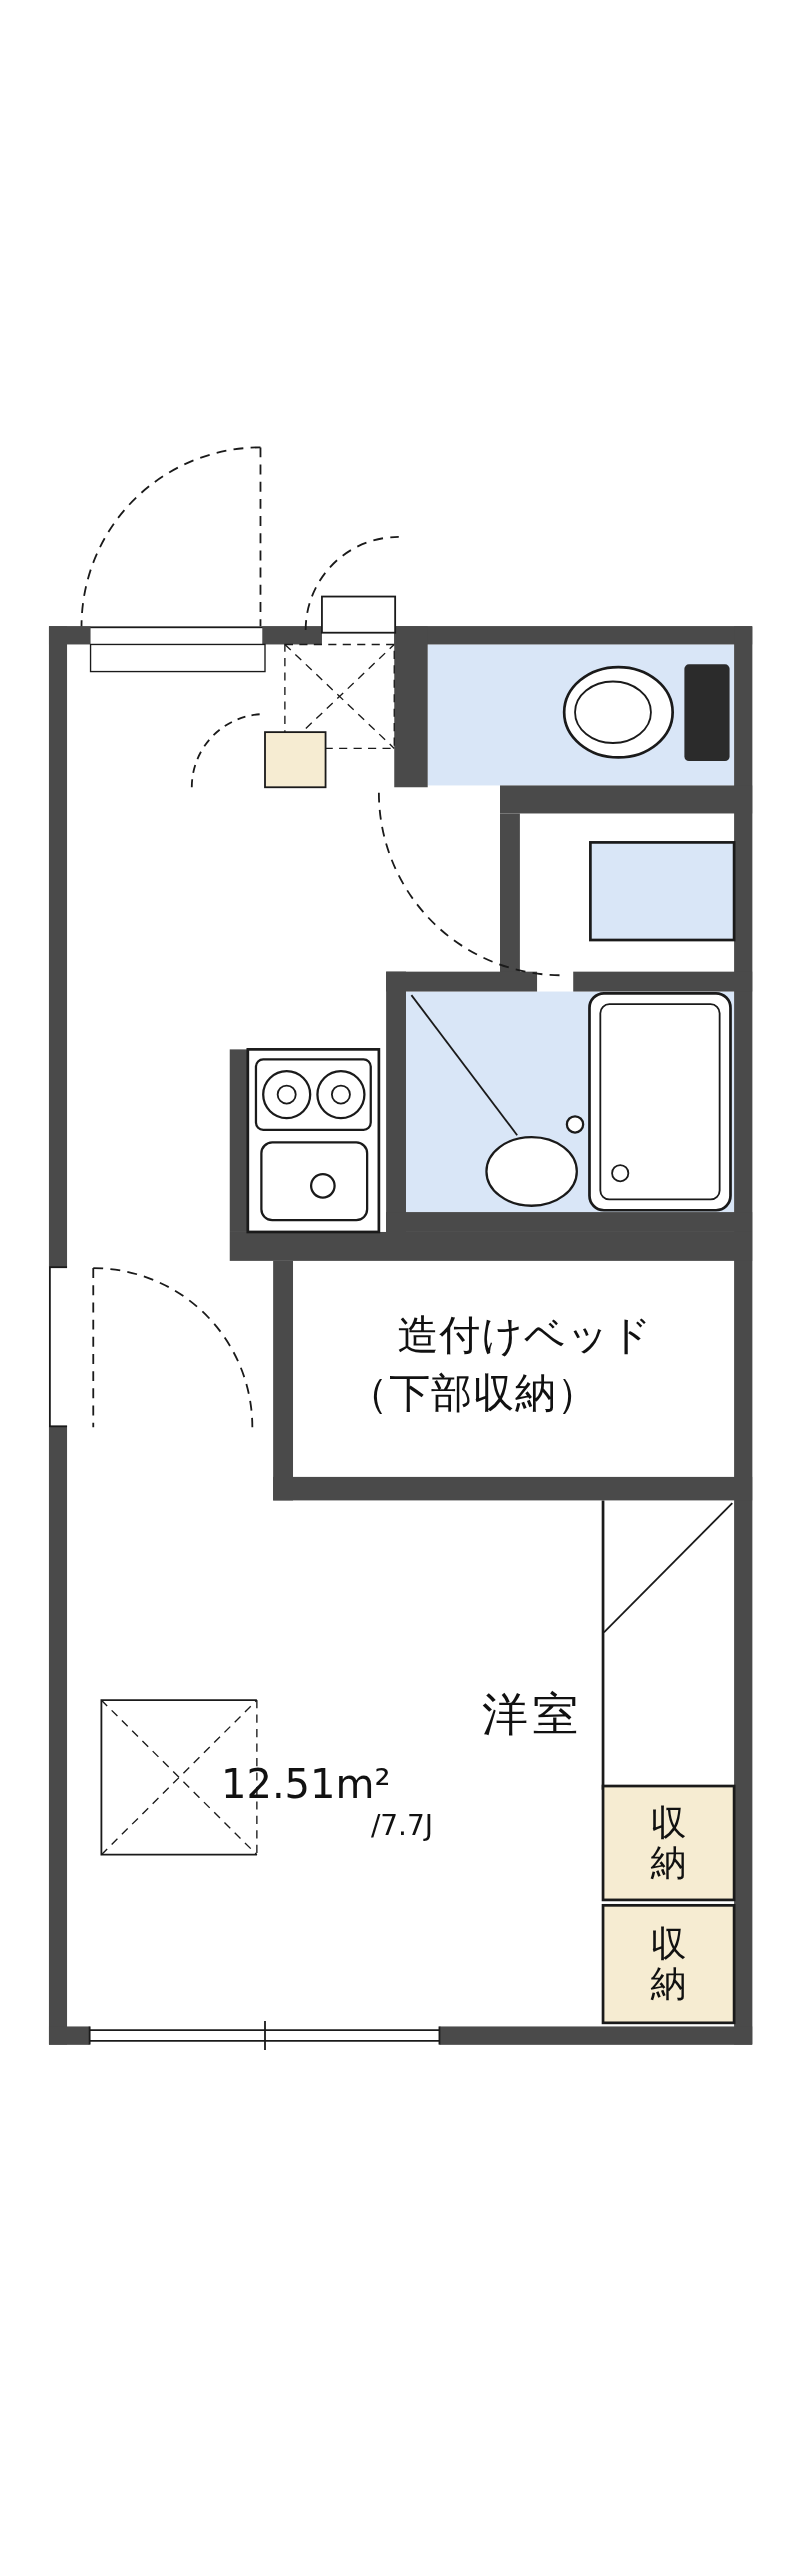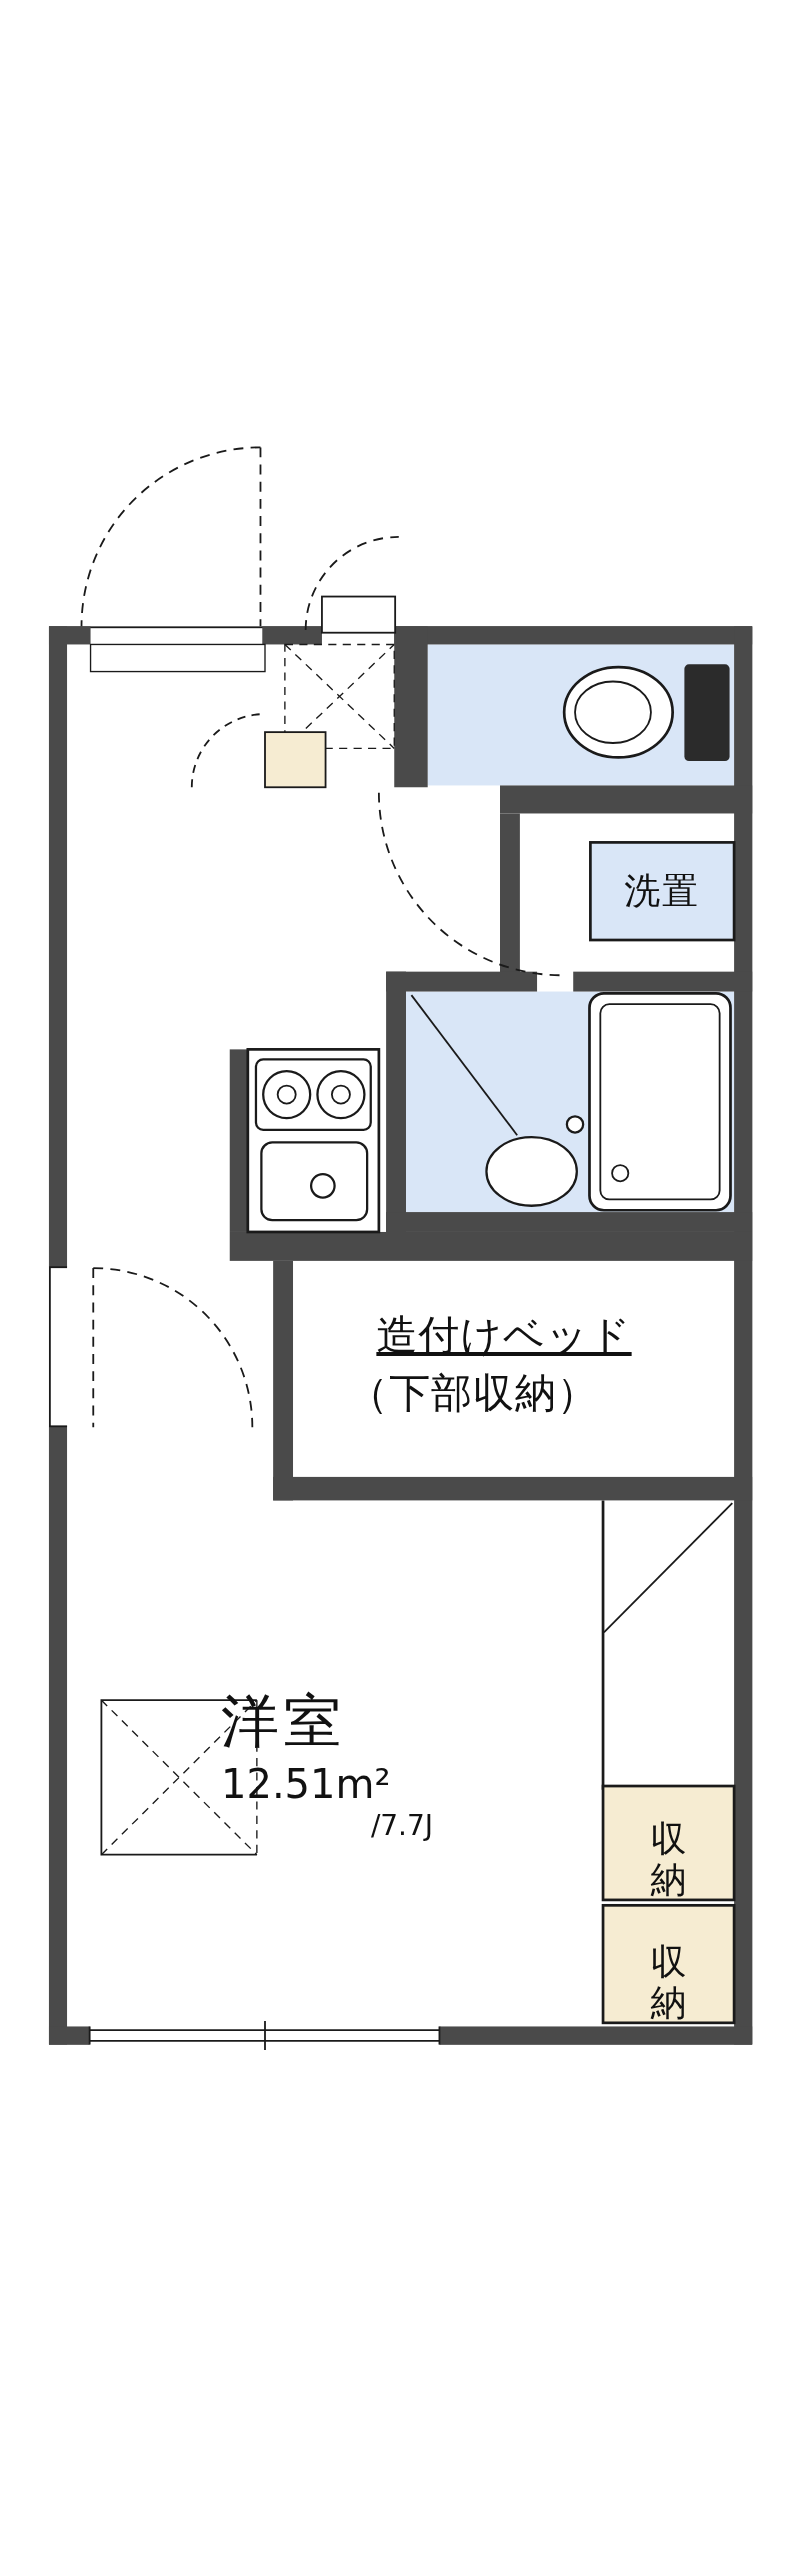--- a/index.html
+++ b/index.html
@@ -17,28 +17,28 @@
     position:absolute;
     color:#111;
     white-space:nowrap;
     line-height:1.15;
   }
   .washer-label{
     left:590px; top:842px; width:144px; height:98px;
     display:flex; align-items:center; justify-content:center;
     font-size:36px; letter-spacing:1.8px;
   }
-  .bed-line1{ left:288px; top:1312px; width:432px; font-size:41px; text-align:center; letter-spacing:0.9px;text-decoration:underline;}
+  .bed-line1{ left:309px; top:1312px; width:432px; font-size:41px; text-align:center; letter-spacing:0.9px;}
   .bed-line2{ left:293px; top:1370px; width:360px; font-size:41px; text-align:center; letter-spacing:0.9px;}
-  .room-name{ left:221px; top:1688px; width:362px; font-size:58px; text-align:left; letter-spacing:4.5px;}
+  .room-name{ left:221px; top:1688px; width:362px; font-size:46px; text-align:right; letter-spacing:4.5px;}
   .room-area{ left:221px; top:1761px; width:362px; font-size:40px; text-align:left;}
   .room-tatami{ left:221px; top:1810px; width:362px; font-size:28px; text-align:center;}
   .storage-label{
     position:absolute; left:603px; width:131px;
-    display:flex; align-items:flex-end; justify-content:center;
+    display:flex; align-items:center; justify-content:center;
   }
   .storage-label.top{ top:1786px; height:114px; }
   .storage-label.bottom{ top:1905px; height:118px; }
   .storage-label .stack{
     display:inline-block;
     width:1.08em;
     font-size:36px;
     line-height:1.12;
     word-break:break-all;
     text-align:center;
@@ -166,21 +166,20 @@
     <g>
       <rect x="99" y="2242" width="387" height="21" fill="#ffffff"></rect>
       <path d="M99 2246 H486" stroke="#1a1a1a" stroke-width="2"></path>
       <path d="M99 2258 H486" stroke="#1a1a1a" stroke-width="2"></path>
       <path d="M99 2242 V2262" stroke="#1a1a1a" stroke-width="2"></path>
       <path d="M486 2242 V2262" stroke="#1a1a1a" stroke-width="2"></path>
       <path d="M293 2236 V2268" stroke="#1a1a1a" stroke-width="2"></path>
     </g>
   </svg>
 
-  <div class="label washer-label">洗置</div>
 
   <div class="label bed-line1">造付けベッド</div>
   <div class="label bed-line2">（下部収納）</div>
 
   <div class="label room-name">洋室</div>
   <div class="label room-area">12.51m²</div>
   <div class="label room-tatami">/7.7J</div>
 
   <div class="storage-label top">
     <span class="stack">収納</span>

